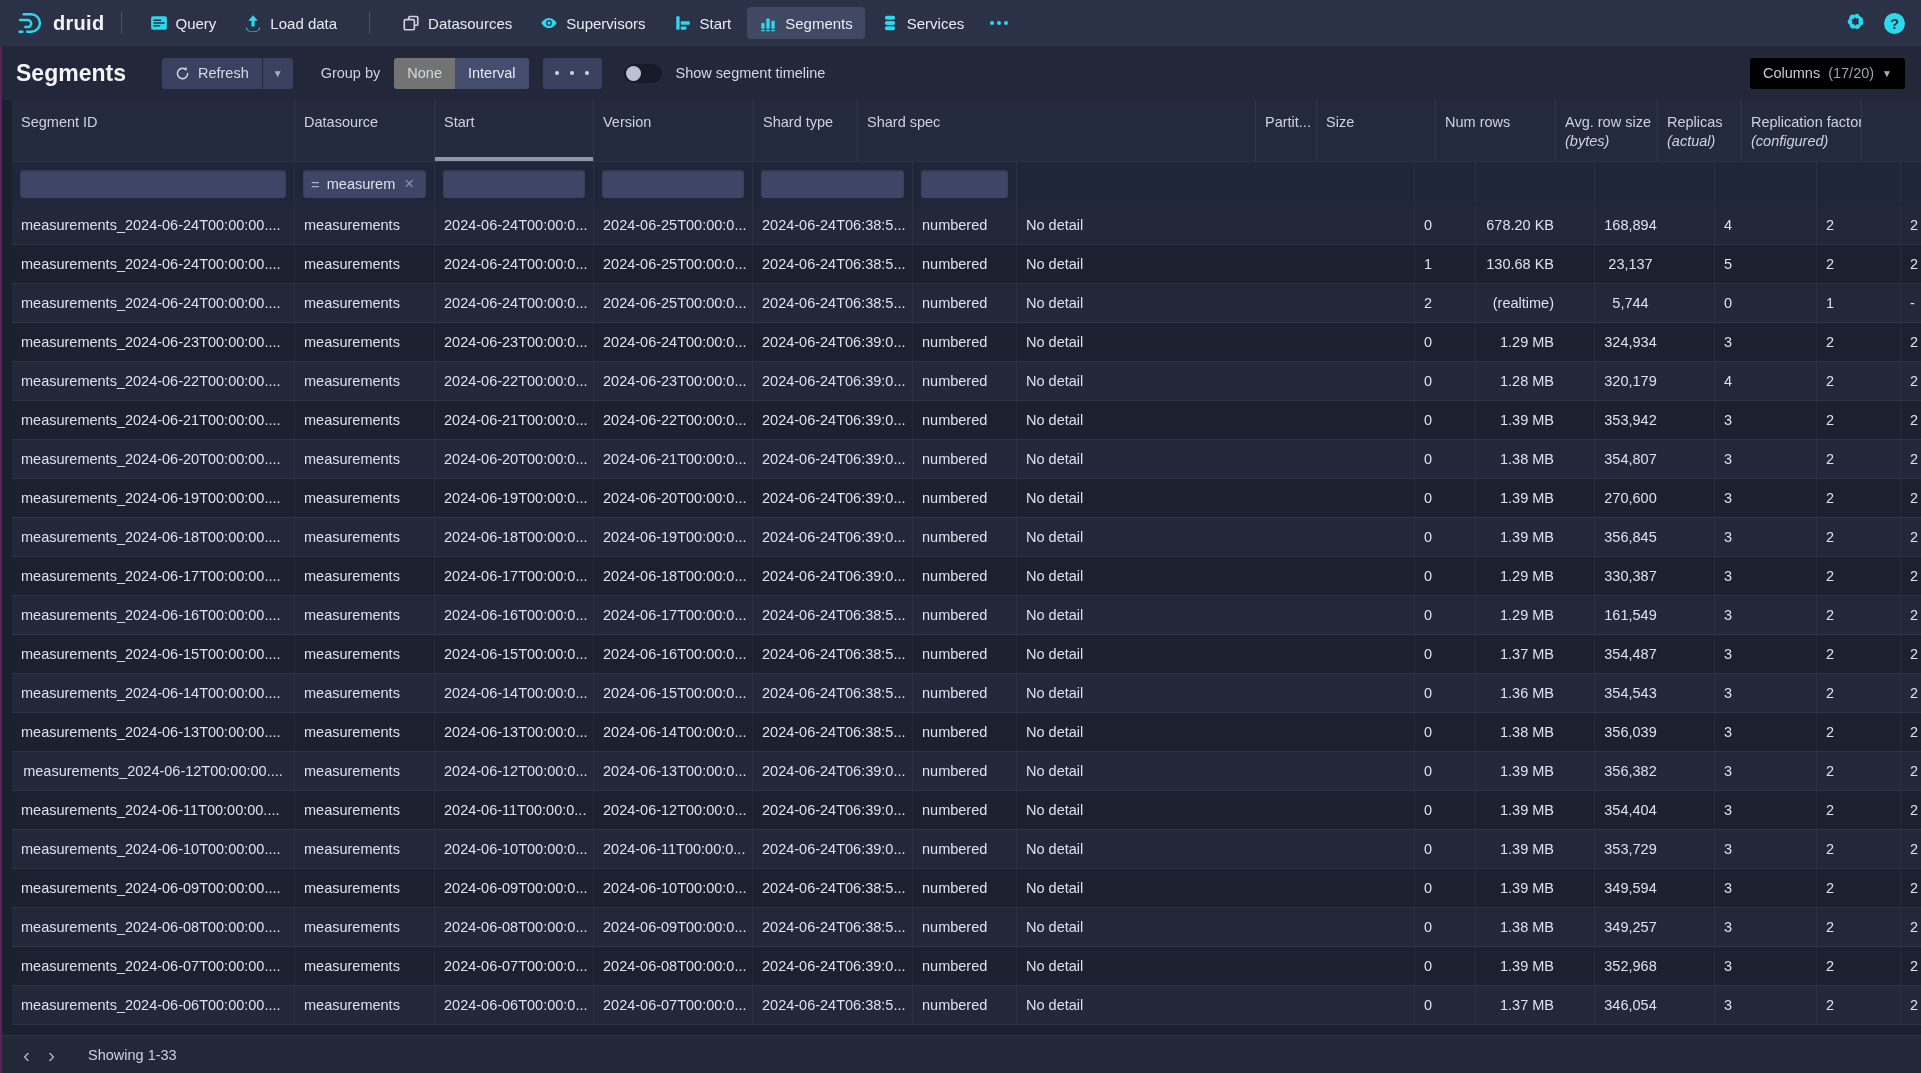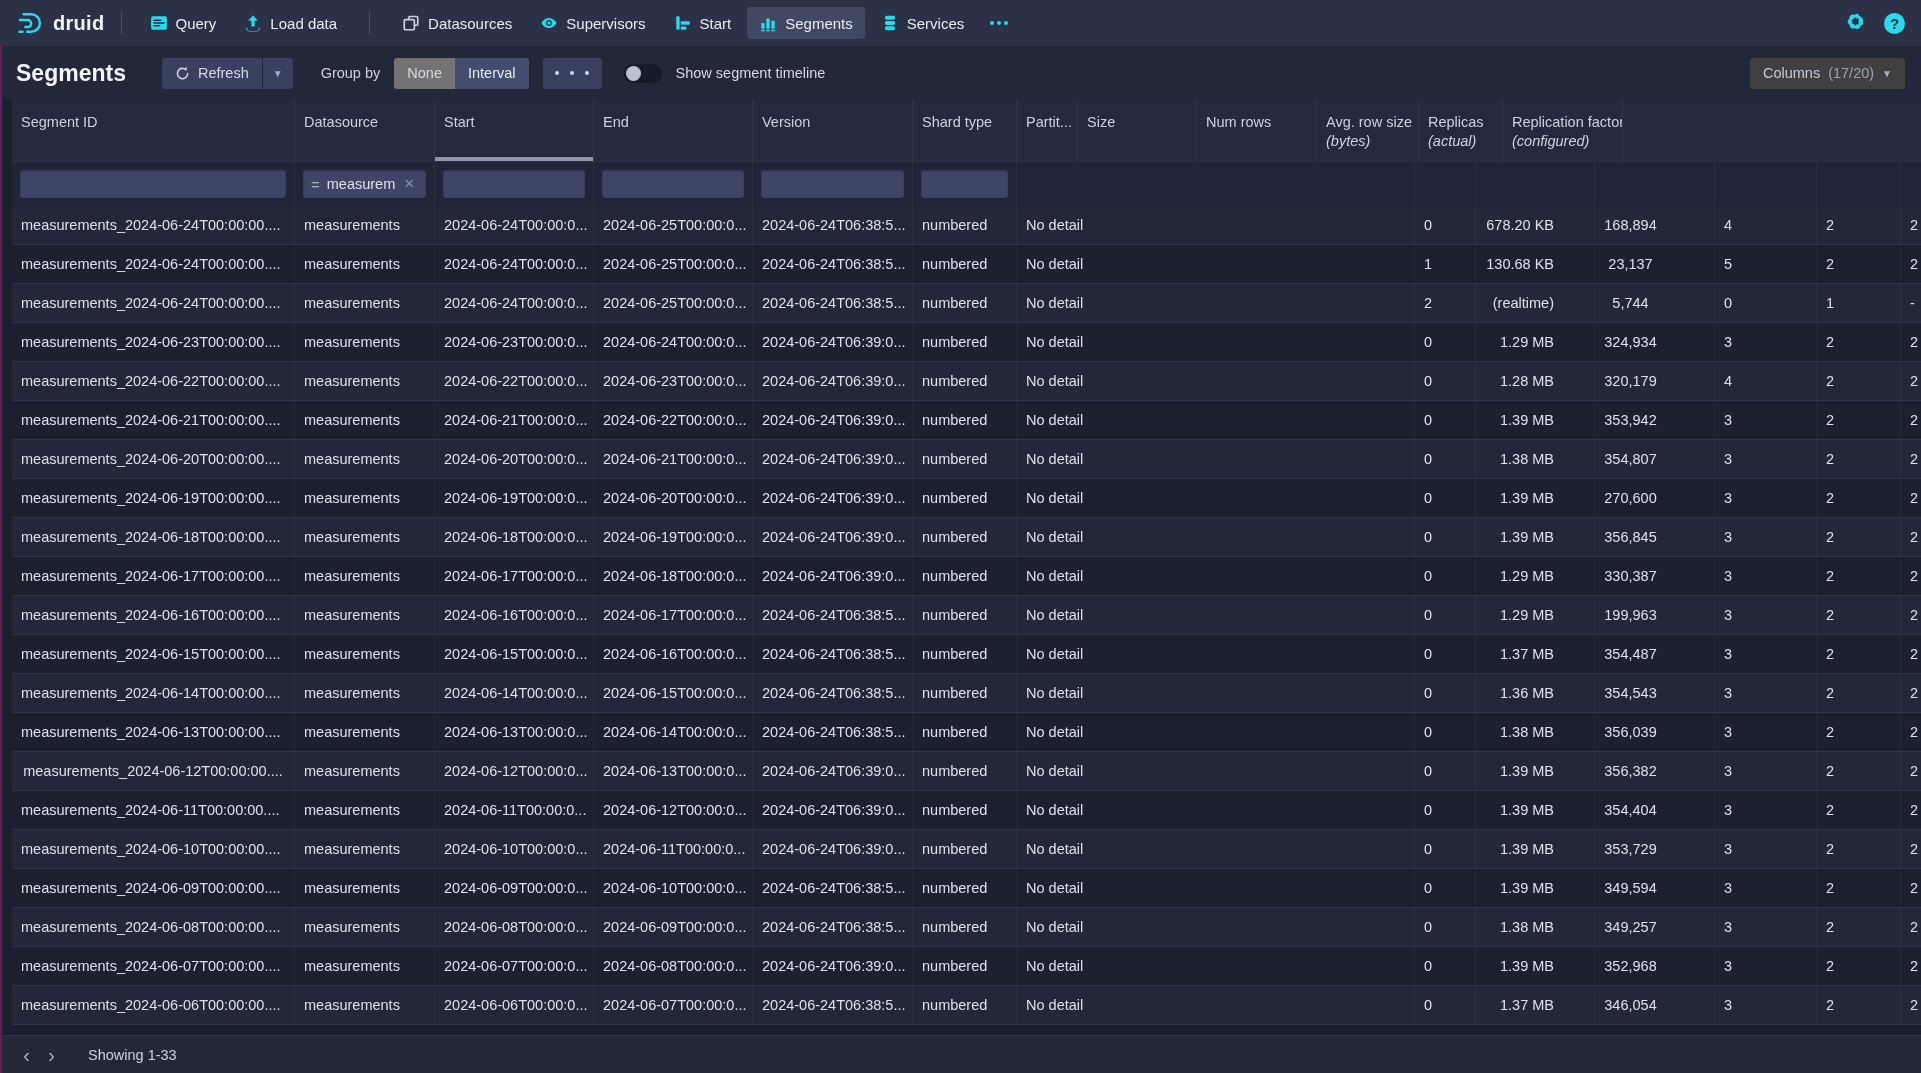--- a/index.html
+++ b/index.html
@@ -58,21 +58,21 @@
   .seg-group { display: inline-flex; margin-right: 14px; }
   .seg-group .btn { border-radius: 0; background: #737373; }
   .seg-group .btn:first-child { border-radius: 3px 0 0 3px; }
   .seg-group .btn:last-child { border-radius: 0 3px 3px 0; }
   .seg-group .btn.selected { background: #454d6e; color: #e6e9f2; }
   .more-btn { padding: 0 11px; margin-right: 22px; letter-spacing: 1px; }
   .more-btn i { width: 4px; height: 4px; border-radius: 50%; background: #cfd5e3; display: inline-block; margin: 0 1.5px; }
   .toggle { width: 38px; height: 19px; border-radius: 10px; background: #161b2a; position: relative; cursor: pointer; margin-right: 14px; flex: none; }
   .toggle .knob { position: absolute; left: 2px; top: 2px; width: 15px; height: 15px; border-radius: 50%; background: #bcc1d1; }
   .toggle-label { font-size: 14.5px; color: #d5d9e6; }
-  .columns-btn { margin-left: auto; background: #404040; color: #c6cbda; }
+  .columns-btn { margin-left: auto; background: #000000; color: #c6cbda; }
   .columns-count { color: #99a1b6; }
   
   .tablewrap { width: 2100px; }
   .header-row { display: flex; height: 62px; background: #232a3d; margin-left: 12px; border-bottom: 1px solid #2c3246; }
   .hcell {
     flex: none; padding: 13px 9px 0 9px; font-size: 14.5px; color: #ccd2e0;
     border-right: 1px solid rgba(140,150,180,0.13); cursor: pointer; overflow: hidden; white-space: nowrap;
     display: flex; flex-direction: column; line-height: 1.28;
   }
   .hcell.sorted { box-shadow: inset 0 -4px 0 #8e96ac; }
@@ -254,28 +254,28 @@
   <div class="header-row" id="header-row">
       <div class="hcell" style="width: 283px;">
         <span class="hlabel">Segment ID</span>
       </div>
       <div class="hcell" style="width: 140px;">
         <span class="hlabel">Datasource</span>
       </div>
       <div class="hcell sorted" style="width: 159px;">
         <span class="hlabel">Start</span>
       </div>
-      <div class="hcell" style="width: 159px;">
-        <span class="hlabel">End</span>
-      </div>
       <div class="hcell" style="width: 160px;">
         <span class="hlabel">Version</span>
       </div>
       <div class="hcell" style="width: 104px;">
         <span class="hlabel">Shard type</span>
+      </div>
+      <div class="hcell" style="width: 398px;">
+        <span class="hlabel">Shard spec</span>
       </div>
       <div class="hcell" style="width: 61px;">
         <span class="hlabel">Partit...</span>
       </div>
       <div class="hcell" style="width: 119px;">
         <span class="hlabel">Size</span>
       </div>
       <div class="hcell" style="width: 120px;">
         <span class="hlabel">Num rows</span>
       </div>
@@ -477,21 +477,21 @@
       <div class="trow">
         <div class="cell cell-id" style="width: 283px;">measurements_2024-06-16T00:00:00....</div>
         <div class="cell cell-ds" style="width: 140px;">measurements</div>
         <div class="cell cell-start" style="width: 159px;">2024-06-16T00:00:0...</div>
         <div class="cell cell-end" style="width: 159px;">2024-06-17T00:00:0...</div>
         <div class="cell cell-ver" style="width: 160px;">2024-06-24T06:38:5...</div>
         <div class="cell cell-shard" style="width: 104px;">numbered</div>
         <div class="cell cell-spec" style="width: 398px;">No detail</div>
         <div class="cell cell-part" style="width: 61px;">0</div>
         <div class="cell cell-size" style="width: 119px;">1.29 MB</div>
-        <div class="cell cell-rows" style="width: 120px;">199,963</div>
+        <div class="cell cell-rows" style="width: 120px;">161,549</div>
         <div class="cell cell-avg" style="width: 102px;">3</div>
         <div class="cell cell-rep" style="width: 84px;">2</div>
         <div class="cell cell-rf" style="width: 120px;">2</div>
       </div>
       <div class="trow">
         <div class="cell cell-id" style="width: 283px;">measurements_2024-06-15T00:00:00....</div>
         <div class="cell cell-ds" style="width: 140px;">measurements</div>
         <div class="cell cell-start" style="width: 159px;">2024-06-15T00:00:0...</div>
         <div class="cell cell-end" style="width: 159px;">2024-06-16T00:00:0...</div>
         <div class="cell cell-ver" style="width: 160px;">2024-06-24T06:38:5...</div>

